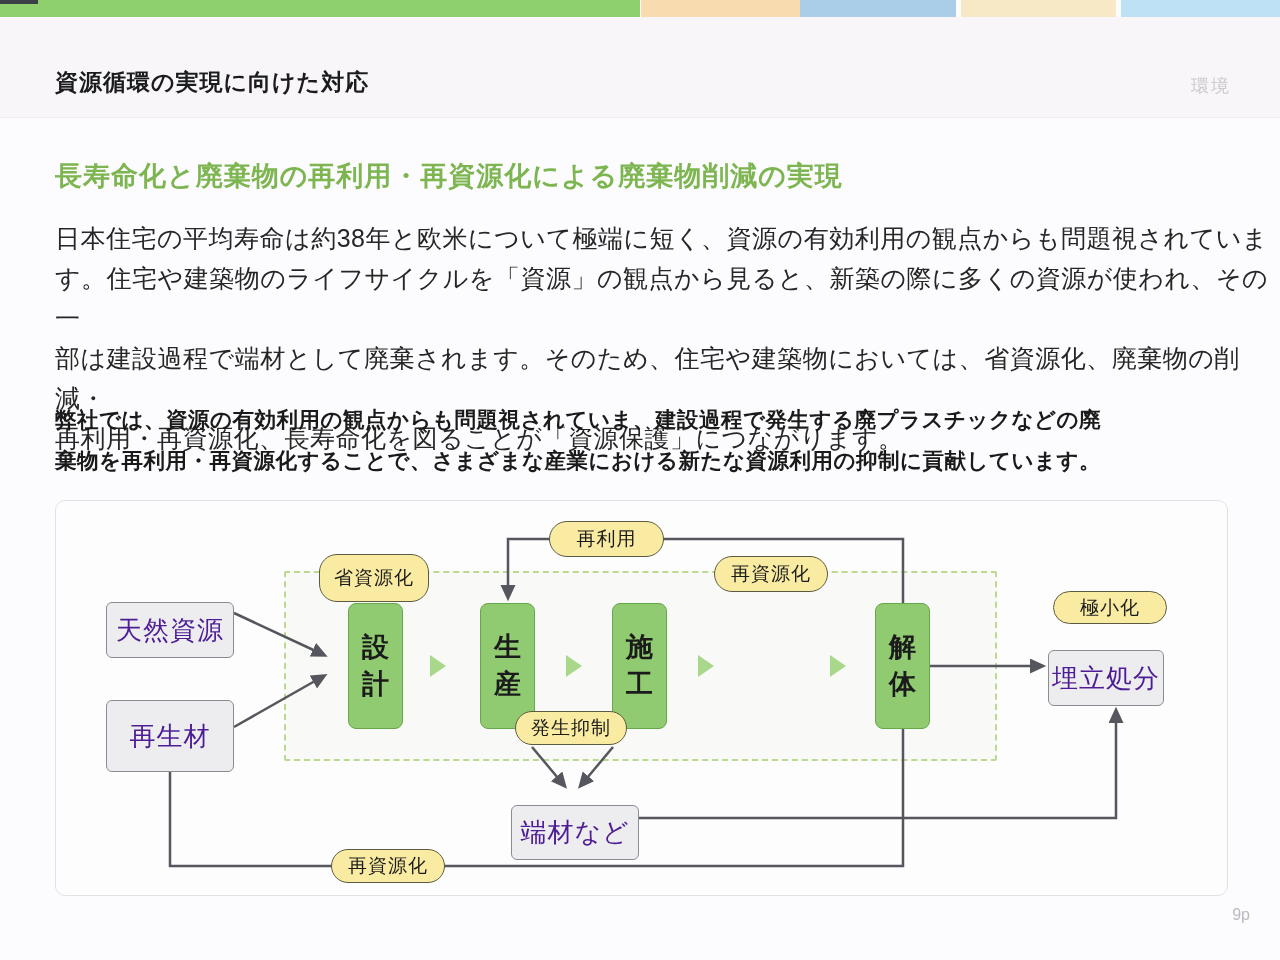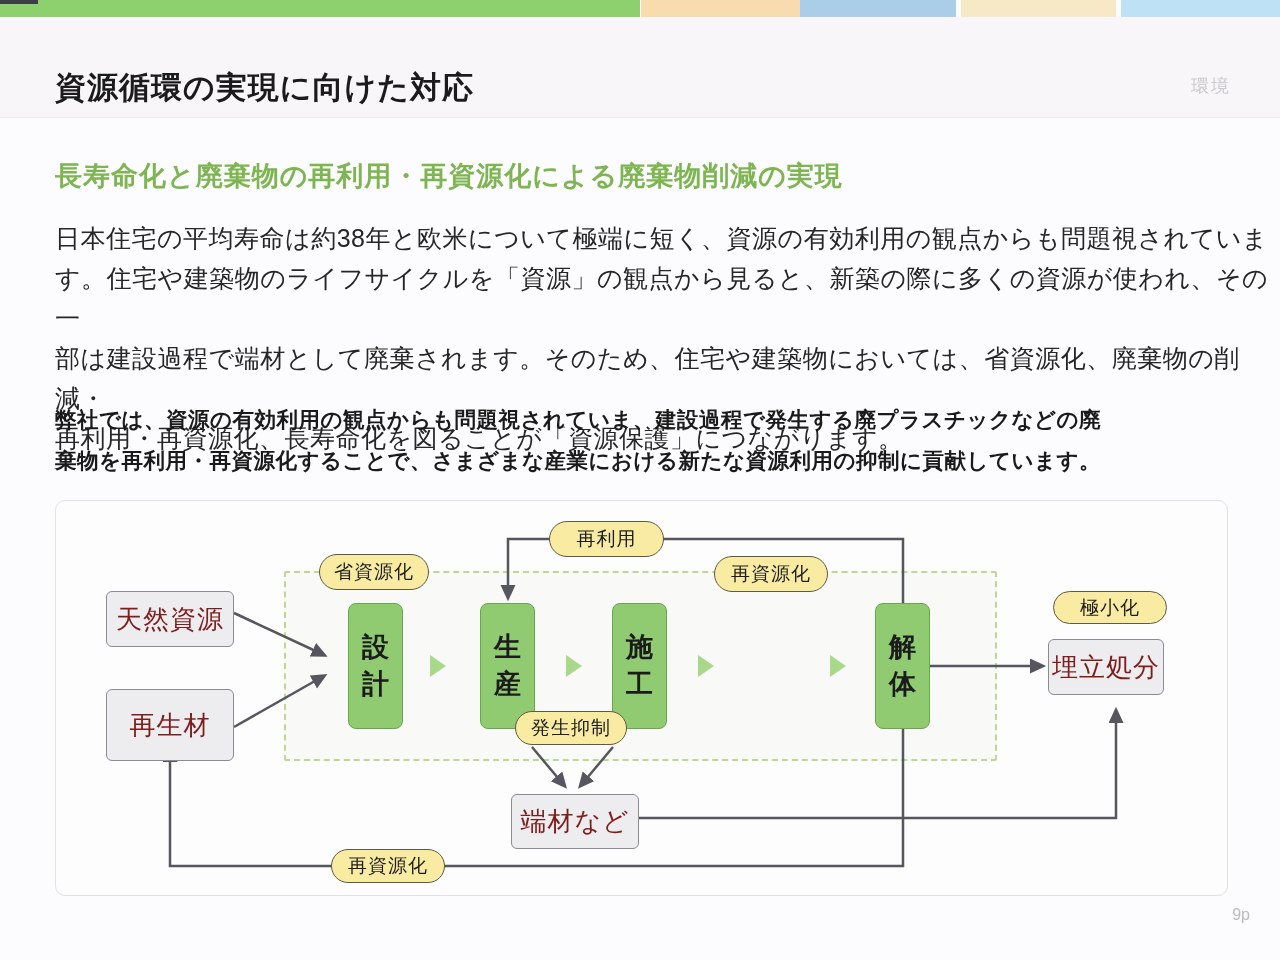--- a/index.html
+++ b/index.html
@@ -7,41 +7,41 @@
   body { font-family:"Liberation Sans","DejaVu Sans",sans-serif; background:#fcfbfd; position:relative; overflow:hidden; }
 
   
   .topbar { position:absolute; top:0; left:0; width:1280px; height:17px; background:#fcfbfd; }
   .topbar .seg { position:absolute; top:0; height:17px; }
   .seg-dark { position:absolute; top:0; left:0; width:38px; height:4px; background:#3c4046; z-index:2; }
 
   
   .header { position:absolute; top:17px; left:0; width:1280px; height:101px;
             background:#f8f6f8; border-bottom:1px solid #efedf0; }
-  .page-title { position:absolute; left:55px; top:50px; font-size:31px; font-weight:700;
+  .page-title { position:absolute; left:55px; top:50px; font-size:23px; font-weight:700;
                 color:#1b1b1e; letter-spacing:1px;text-align:center; }
   .category-label { position:absolute; right:49px; top:57px; font-size:18px; color:#c9c9ce; letter-spacing:2px; }
 
   
   .section-heading { position:absolute; left:55px; top:158px; font-size:27px; font-weight:700;
                      color:#7db551; letter-spacing:1px; }
   .intro { position:absolute; left:55px; top:218px; font-size:25px; color:#262626; line-height:40px; letter-spacing:0.5px; }
   .emphasis { position:absolute; left:55px; top:400px; font-size:21.5px; color:#1a1a1a;
               font-weight:700; line-height:41px; letter-spacing:0.5px; }
 
   
   .panel { position:absolute; left:55px; top:500px; width:1173px; height:396px;
            background:#fdfdfe; border:1px solid #e3e1e6; border-radius:10px; }
   .dotted-zone { position:absolute; left:228px; top:70px; width:713px; height:190px;
                  border:2px dashed #bcd98f; background:rgba(180,205,140,0.05); border-radius:2px; }
   .arrows { position:absolute; left:0; top:0; width:1173px; height:396px; }
 
   .gray-box { position:absolute; background:#ededef; border:1.5px solid #8b8b94; border-radius:6px;
               display:flex; align-items:center; justify-content:center;
-              font-size:26px; color:#7f1d1d; letter-spacing:1px; }
+              font-size:26px; color:#4c1d95; letter-spacing:1px;margin-top:11px; }
   .stage { position:absolute; top:102px; width:55px; height:126px; background:#90ca71;
            border:1px solid #67a84b; border-radius:8px;
            display:flex; align-items:center; justify-content:center; }
   .stage-label { width:30px; font-size:27px; line-height:37px; color:#1b1b1b; font-weight:600;
                  word-break:break-all; text-align:center; }
   .tri { position:absolute; top:154px; width:0; height:0;
          border-left:16px solid #a9d88b; border-top:11px solid transparent; border-bottom:11px solid transparent; }
   .pill { position:absolute; background:#f9eca2; border:1.5px solid #5c5a43; border-radius:18px;
           display:flex; align-items:center; justify-content:center;
           font-size:19px; color:#1c1c1c; letter-spacing:1px; z-index:3; }
@@ -118,21 +118,21 @@
     </div>
 
   <div class="tri" style="left:374px"></div>
   <div class="tri" style="left:510px"></div>
   <div class="tri" style="left:642px"></div>
   <div class="tri" style="left:774px"></div>
 
   <div class="gray-box" style="left:992px;top:138px;width:116px;height:56px">埋立処分</div>
   <div class="gray-box" style="left:455px;top:293px;width:128px;height:55px">端材など</div>
 
-  <div class="pill" style="left:263px;top:53px;width:110px;height:36px">省資源化</div>
+  <div class="pill" style="left:263px;top:53px;width:110px;height:48px">省資源化</div>
   <div class="pill" style="left:493px;top:20px;width:115px;height:36px">再利用</div>
   <div class="pill" style="left:658px;top:55px;width:114px;height:36px">再資源化</div>
   <div class="pill" style="left:459px;top:210px;width:112px;height:34px">発生抑制</div>
   <div class="pill" style="left:997px;top:90px;width:114px;height:33px">極小化</div>
   <div class="pill" style="left:275px;top:348px;width:114px;height:34px">再資源化</div>
 </div>
 
 <div class="page-number">9p</div>
 
 </body></html>

